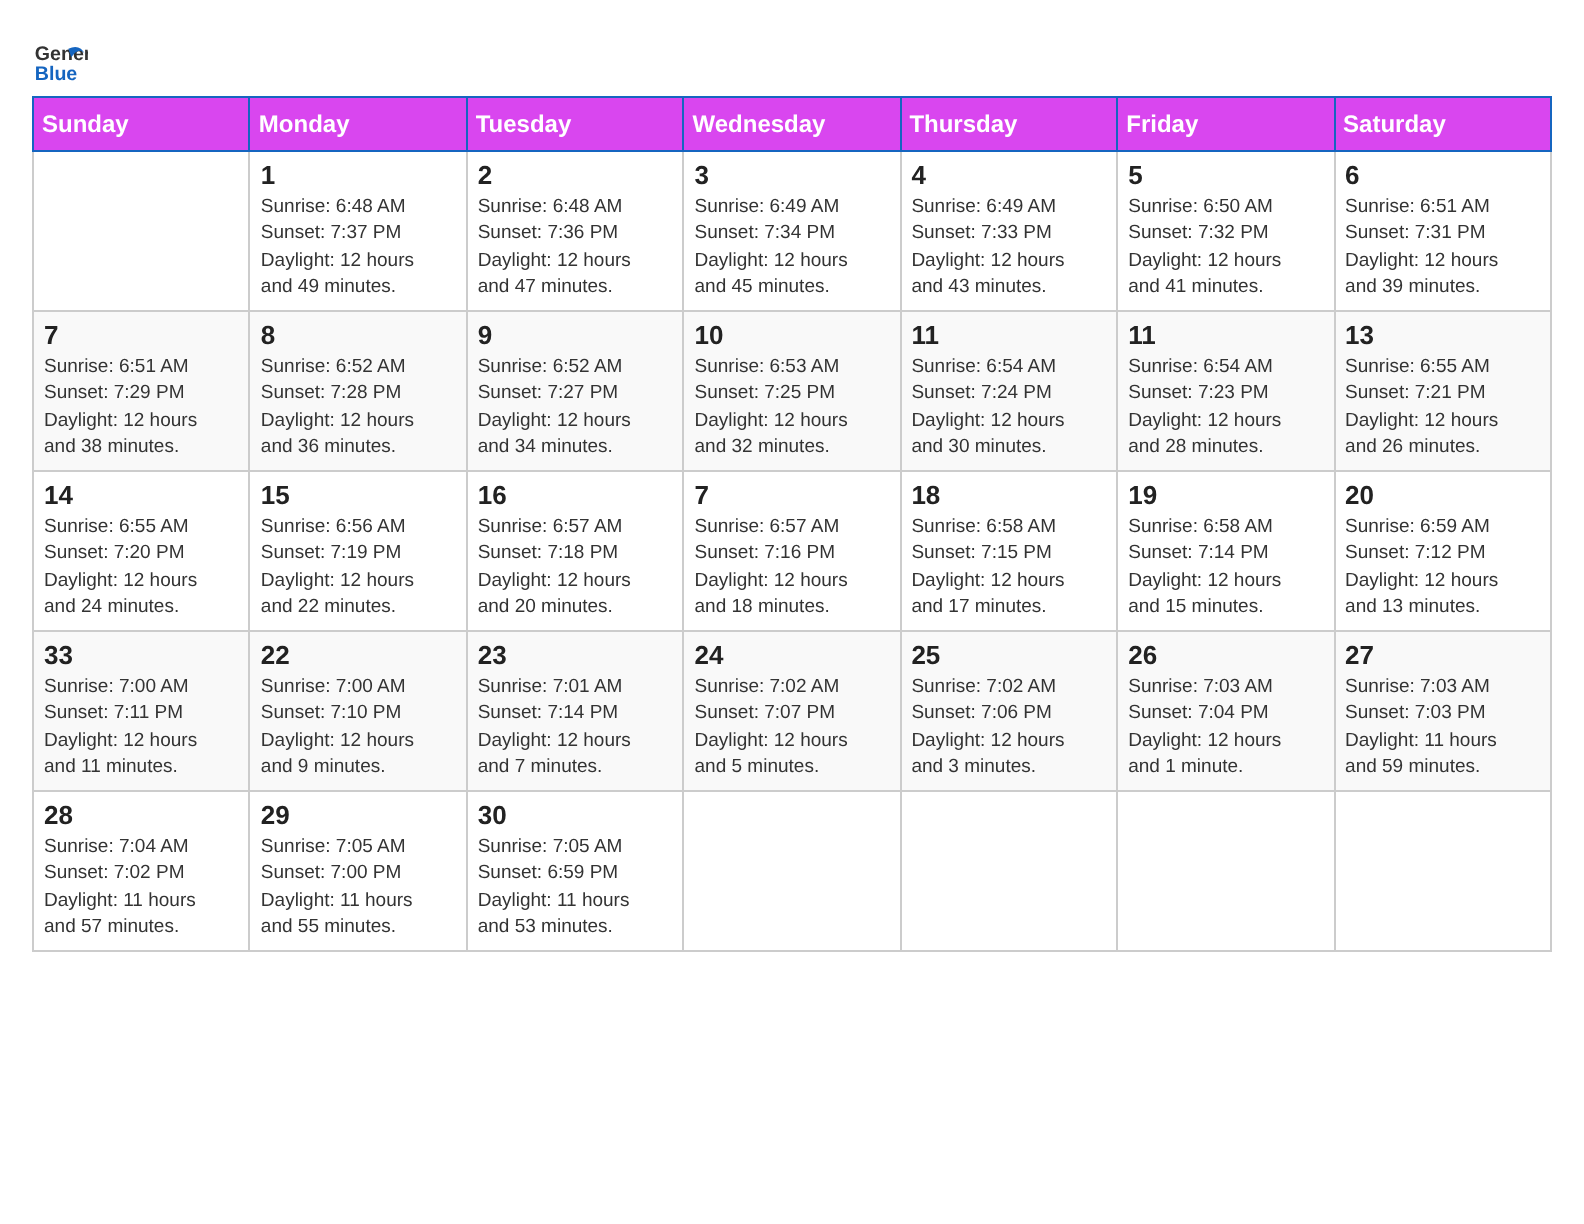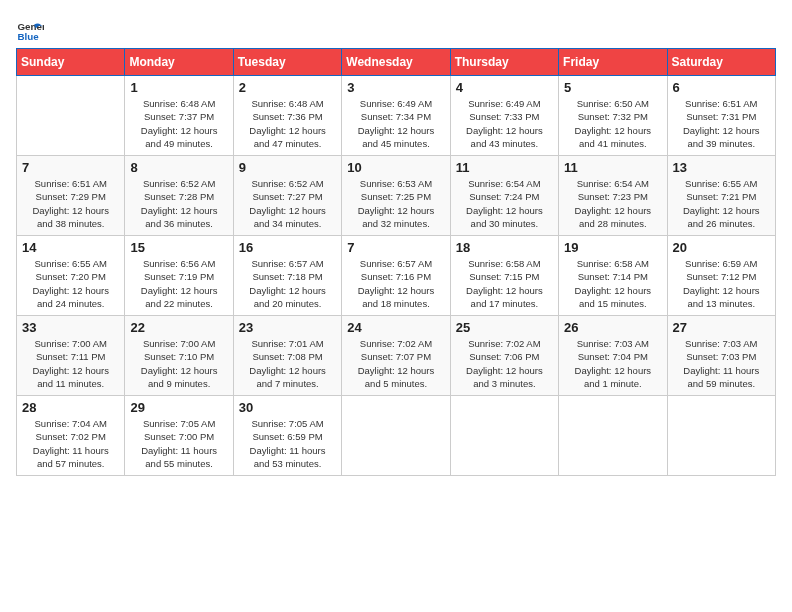--- a/index.html
+++ b/index.html
@@ -36,21 +36,21 @@
     .location-title {
       font-size: 14px;
       color: #555;
     }
     table {
       width: 100%;
       border-collapse: collapse;
       table-layout: fixed;
     }
     thead tr th {
-      background-color: #ef4444;
+      background-color: #d946ef;
       color: #fff;
       font-size: 12px;
       font-weight: bold;
       padding: 6px 4px;
       text-align: left;
       border: 1px solid #1565c0;
     }
     tbody tr td {
       border: 1px solid #ccc;
       vertical-align: top;
@@ -63,21 +63,20 @@
       font-size: 13px;
       font-weight: bold;
       color: #222;
       display: block;
       margin-bottom: 2px;
     }
     .day-info {
       font-size: 9.5px;
       line-height: 1.4;
       color: #333;
-      text-align: center;
     }
     tbody tr:nth-child(even) td {
       background-color: #f9f9f9;
     }
     tbody tr:nth-child(odd) td {
       background-color: #fff;
     }
   </style>
 </head>
 <body>
@@ -271,21 +270,21 @@
         <td>
           <span class="day-num">22</span>
           <div class="day-info" style="white-space: pre-line;">Sunrise: 7:00 AM
 Sunset: 7:10 PM
 Daylight: 12 hours
 and 9 minutes.</div>
         </td>
         <td>
           <span class="day-num">23</span>
           <div class="day-info" style="white-space: pre-line;">Sunrise: 7:01 AM
-Sunset: 7:08 PM
+Sunset: 7:14 PM
 Daylight: 12 hours
 and 7 minutes.</div>
         </td>
         <td>
           <span class="day-num">24</span>
           <div class="day-info" style="white-space: pre-line;">Sunrise: 7:02 AM
 Sunset: 7:07 PM
 Daylight: 12 hours
 and 5 minutes.</div>
         </td>

